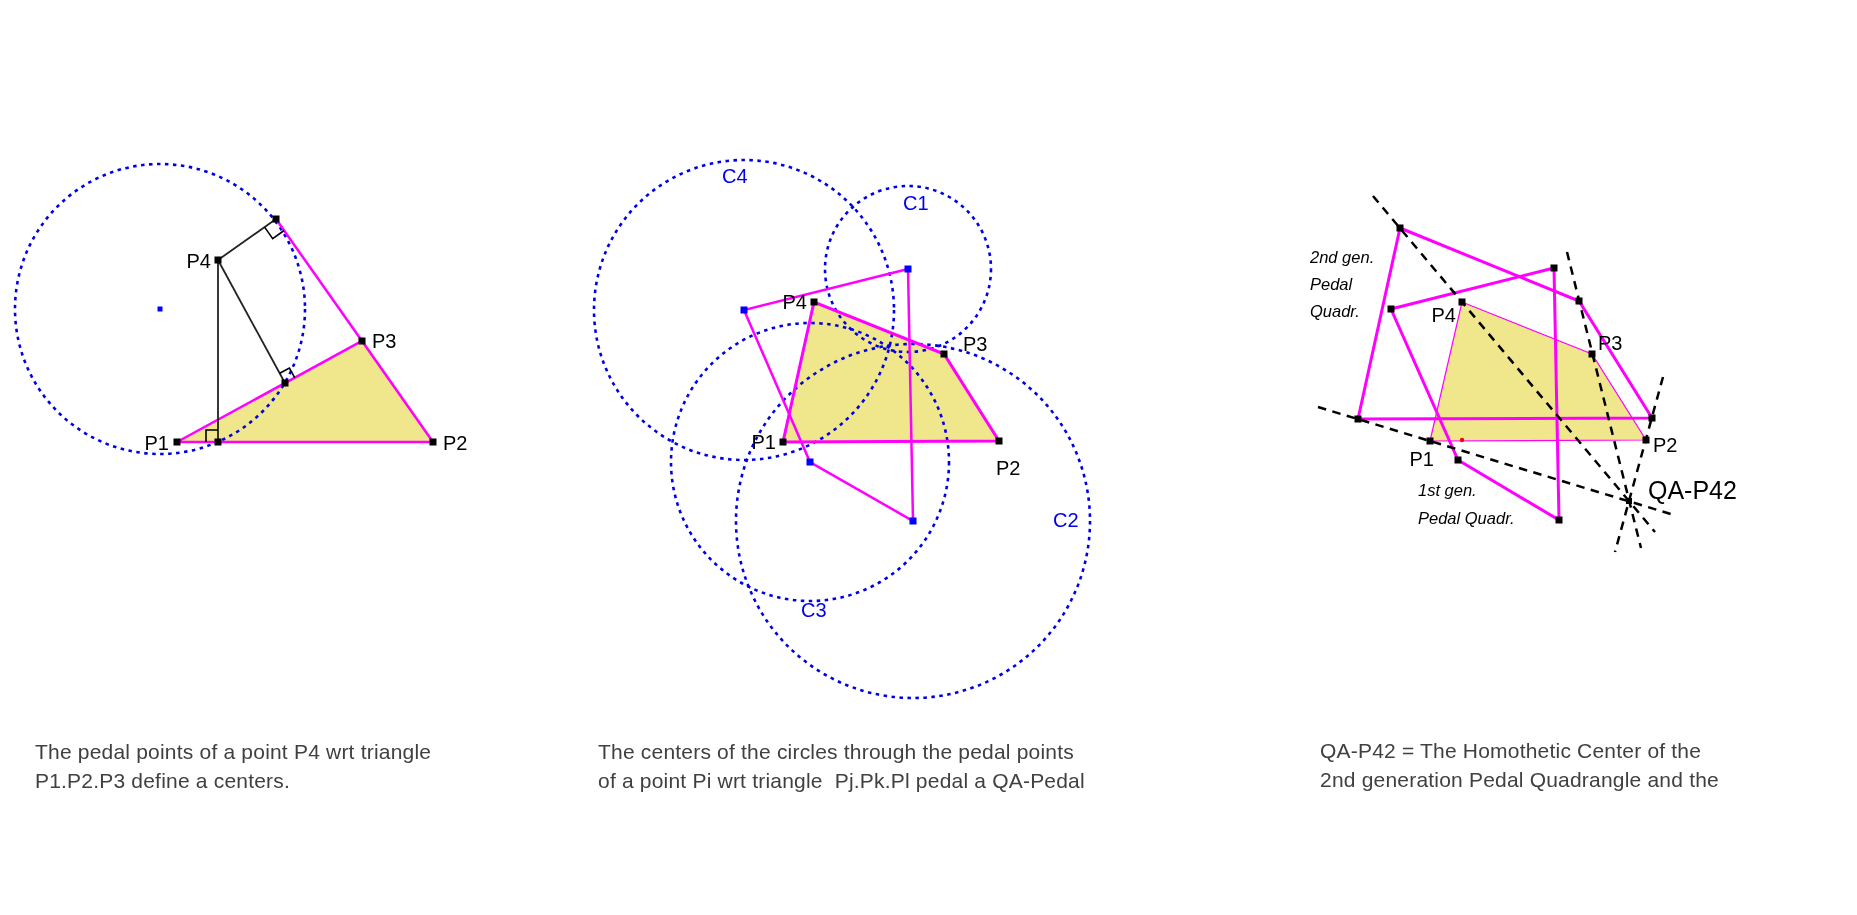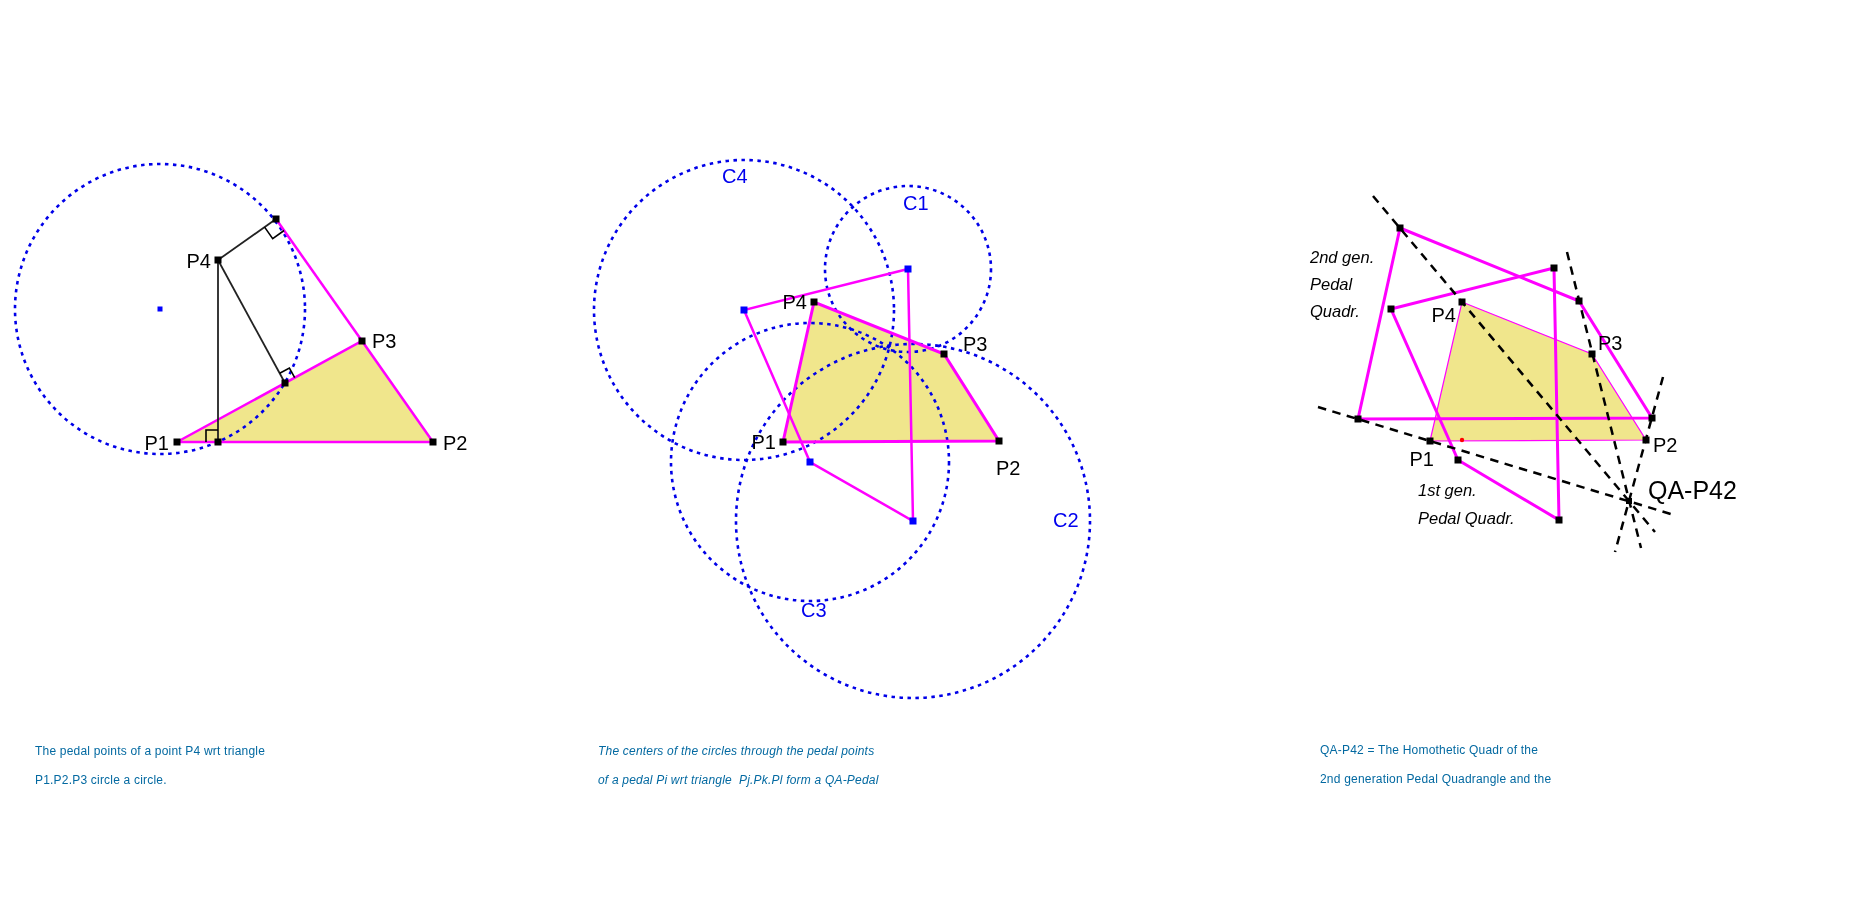--- a/index.html
+++ b/index.html
@@ -17,22 +17,22 @@
     height: 915px;
     background: #ffffff;
   }
   svg.diagram {
     position: absolute;
     left: 0;
     top: 0;
   }
   .caption {
     position: absolute;
-    color: #0369a1;
-    font-size: 12px;
+    color: #404040;
+    font-size: 21px;
     line-height: 29px;
     letter-spacing: 0.2px;
   }
   .caption .cap-line {
     display: block;
     white-space: pre;
   }
   text.pt-label {
     font-family: "Liberation Sans", sans-serif;
     font-size: 20px;
@@ -183,26 +183,26 @@
       <text x="1310" y="263" class="italic-label">2nd gen.</text>
       <text x="1310" y="290" class="italic-label">Pedal</text>
       <text x="1310" y="317" class="italic-label">Quadr.</text>
       <text x="1418" y="496" class="italic-label">1st gen.</text>
       <text x="1418" y="524" class="italic-label">Pedal Quadr.</text>
     </g>
   </svg>
 
   <div class="caption" style="left:35px; top:737px;">
     <span class="cap-line">The pedal points of a point P4 wrt triangle</span>
-    <span class="cap-line">P1.P2.P3 circle a circle.</span>
+    <span class="cap-line">P1.P2.P3 define a centers.</span>
   </div>
 
-  <div class="caption" style="left:598px; top:737px;font-style:italic;">
+  <div class="caption" style="left:598px; top:737px;">
     <span class="cap-line">The centers of the circles through the pedal points</span>
-    <span class="cap-line">of a pedal Pi wrt triangle  Pj.Pk.Pl form a QA-Pedal</span>
+    <span class="cap-line">of a point Pi wrt triangle  Pj.Pk.Pl pedal a QA-Pedal</span>
   </div>
 
   <div class="caption" style="left:1320px; top:736px;">
-    <span class="cap-line">QA-P42 = The Homothetic Quadr of the</span>
+    <span class="cap-line">QA-P42 = The Homothetic Center of the</span>
     <span class="cap-line">2nd generation Pedal Quadrangle and the</span>
   </div>
 
 </div>
 
 </body></html>

